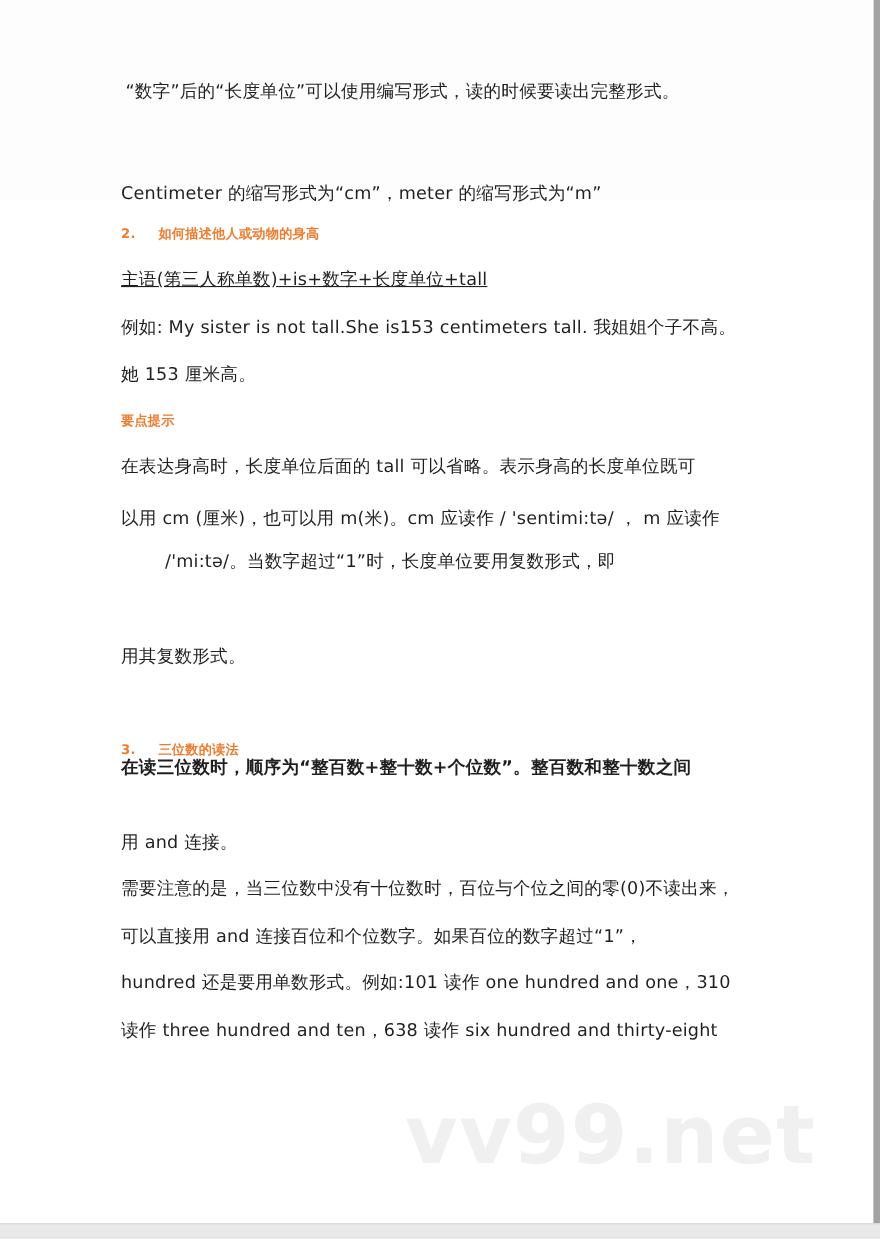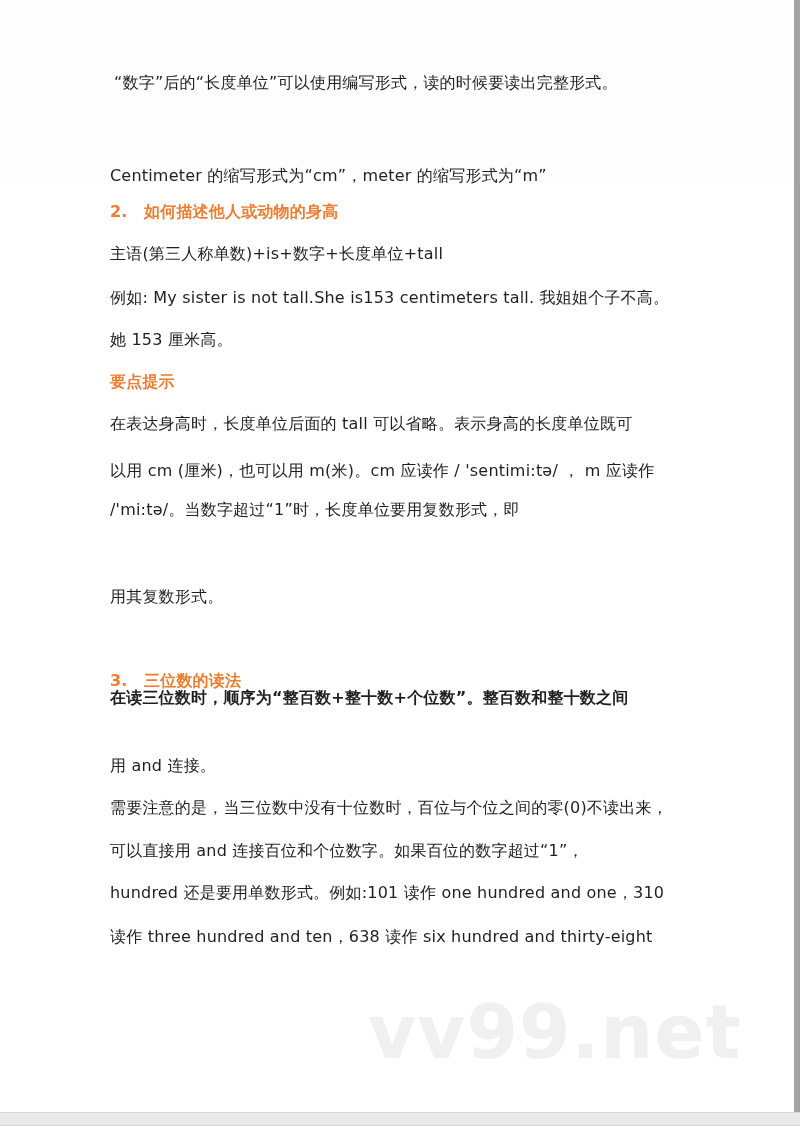--- a/index.html
+++ b/index.html
@@ -36,21 +36,21 @@
       position: absolute;
       left: 110px;
       font-size: 16px;
       line-height: 22px;
       white-space: nowrap;
       letter-spacing: 0.2px;
     }
     .heading {
       color: #ed7d31;
       font-weight: bold;
-      font-size: 16px;
+      font-size: 12px;
     }
     .heading .num {
       display: inline-block;
       width: 34px;
     }
     .watermark {
       position: absolute;
       left: 368px;
       top: 992px;
       font-family: "DejaVu Sans", "Liberation Sans", sans-serif;
@@ -84,28 +84,28 @@
 
 <div class="page">
   <div class="top-tint"></div>
 
   <div class="line" style="top:72px; left:114px;">“数字”后的“长度单位”可以使用编写形式，读的时候要读出完整形式。</div>
   <div class="line" style="top:117px;margin-top:48px;">Centimeter 的缩写形式为“cm”，meter 的缩写形式为“m”</div>
 
   <div class="line heading" style="top:201px;">
     <span class="num">2.</span><span>如何描述他人或动物的身高</span>
   </div>
-  <div class="line" style="top:243px;">主语(第三人称单数)+is+数字+长度单位+tall</div>
+  <div class="line" style="top:243px;text-decoration:underline;">主语(第三人称单数)+is+数字+长度单位+tall</div>
   <div class="line" style="top:287px;">例如: My sister is not tall.She is153 centimeters tall.  我姐姐个子不高。</div>
   <div class="line" style="top:329px;">她 153 厘米高。</div>
 
   <div class="line heading" style="top:371px;">要点提示</div>
   <div class="line" style="top:413px;">在表达身高时，长度单位后面的 tall 可以省略。表示身高的长度单位既可</div>
   <div class="line" style="top:460px;">以用  cm (厘米)，也可以用 m(米)。cm 应读作  / 'sentimi:tə/ ，  m 应读作</div>
-  <div class="line" style="top:499px;">/'mi:tə/。当数字超过“1”时，长度单位要用复数形式，即</div>
+  <div class="line" style="top:499px;margin-left:40px;">/'mi:tə/。当数字超过“1”时，长度单位要用复数形式，即</div>
   <div class="line" style="top:586px;">用其复数形式。</div>
 
   <div class="line heading" style="top:670px;">
     <span class="num">3.</span><span>三位数的读法</span>
   </div>
   <div class="line" style="top:687px;font-weight:bold;">在读三位数时，顺序为“整百数+整十数+个位数”。整百数和整十数之间</div>
   <div class="line" style="top:755px;">用 and 连接。</div>
   <div class="line" style="top:797px;">需要注意的是，当三位数中没有十位数时，百位与个位之间的零(0)不读出来，</div>
   <div class="line" style="top:840px;">可以直接用 and 连接百位和个位数字。如果百位的数字超过“1”，</div>
   <div class="line" style="top:882px;">hundred 还是要用单数形式。例如:101 读作 one hundred and one，310</div>

